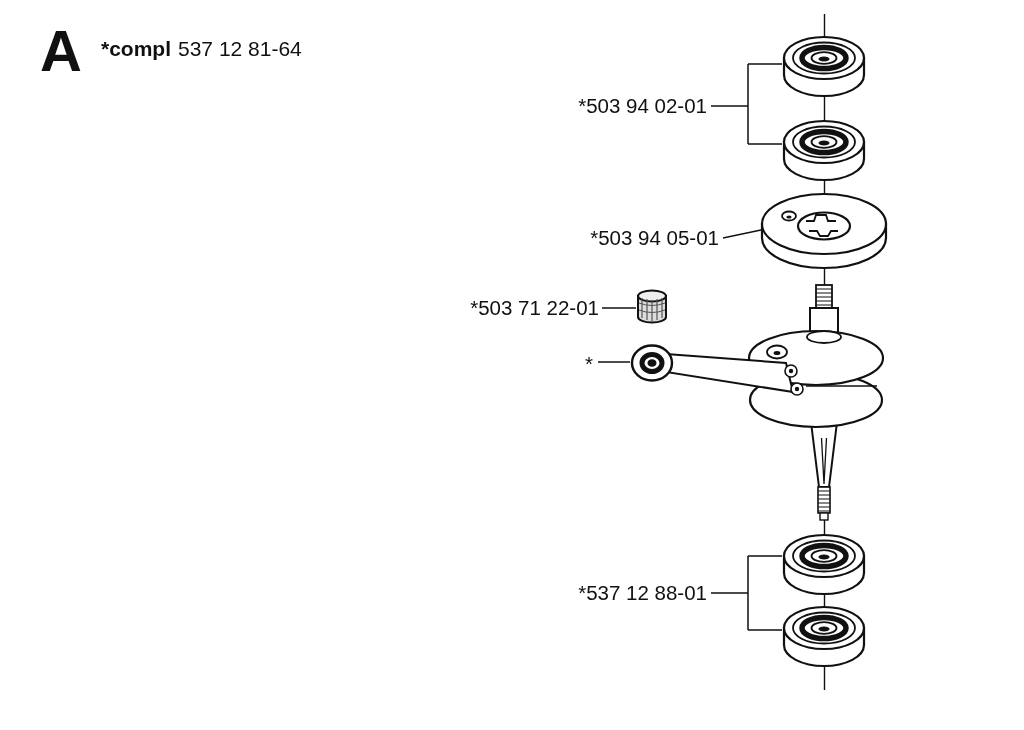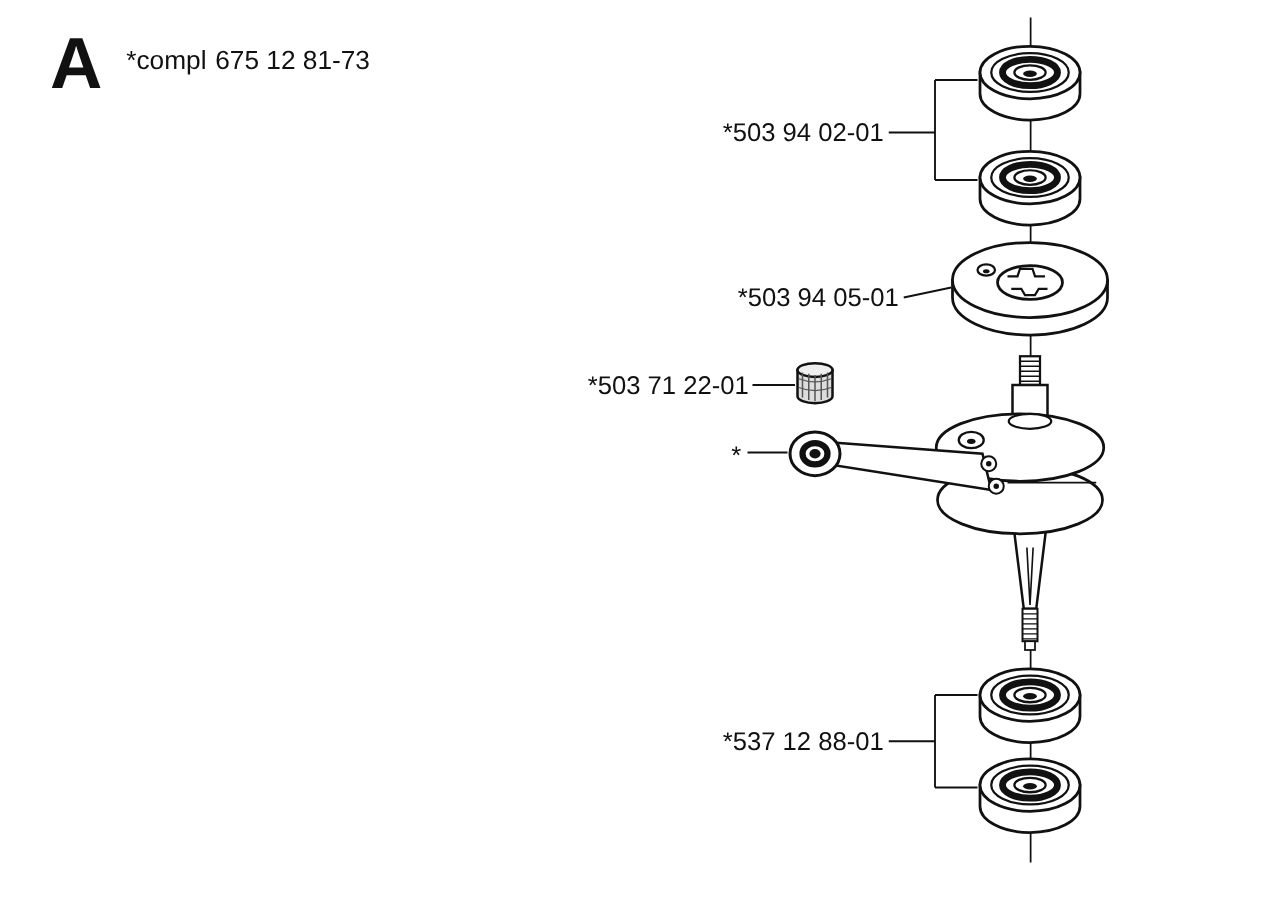--- a/index.html
+++ b/index.html
@@ -14,35 +14,35 @@
   .diagram-svg{position:absolute;left:0;top:0;}
   .section-letter{
     position:absolute;left:40px;top:22px;
     font-size:58px;font-weight:bold;line-height:1;
     letter-spacing:1px;
   }
   .compl{
     position:absolute;left:101px;top:36px;
     font-size:21px;line-height:1.2;white-space:nowrap;
   }
-  .compl-bold{font-weight:normal;margin-right:7px;}
+  .compl-bold{font-weight:bold;margin-right:7px;}
   .callout{
     font-family:"Liberation Sans", sans-serif;
     font-size:20.5px;
     fill:#111;
   }
 </style>
 </head>
 <body>
 
 <div class="page">
 
   <div class="section-letter">A</div>
   <div class="compl">
-    <span class="compl-bold">*compl</span><span class="compl-num">675 12 81-73</span>
+    <span class="compl-bold">*compl</span><span class="compl-num">537 12 81-64</span>
   </div>
 
   <svg class="diagram-svg" width="1024" height="730" viewBox="0 0 1024 730">
 
     <line x1="824.5" y1="14" x2="824.5" y2="690" stroke="#111" stroke-width="1.4"></line>
 
     <g stroke="#111">
       <path d="M 784,58 L 784,75 A 40,21 0 0 0 864,75 L 864,58 Z" fill="#fff" stroke-width="2.2"></path>
       <ellipse cx="824" cy="58" rx="40" ry="21" fill="#fff" stroke-width="2.2"></ellipse>
       <ellipse cx="824" cy="58" rx="31" ry="15.5" fill="none" stroke-width="1.8"></ellipse>

